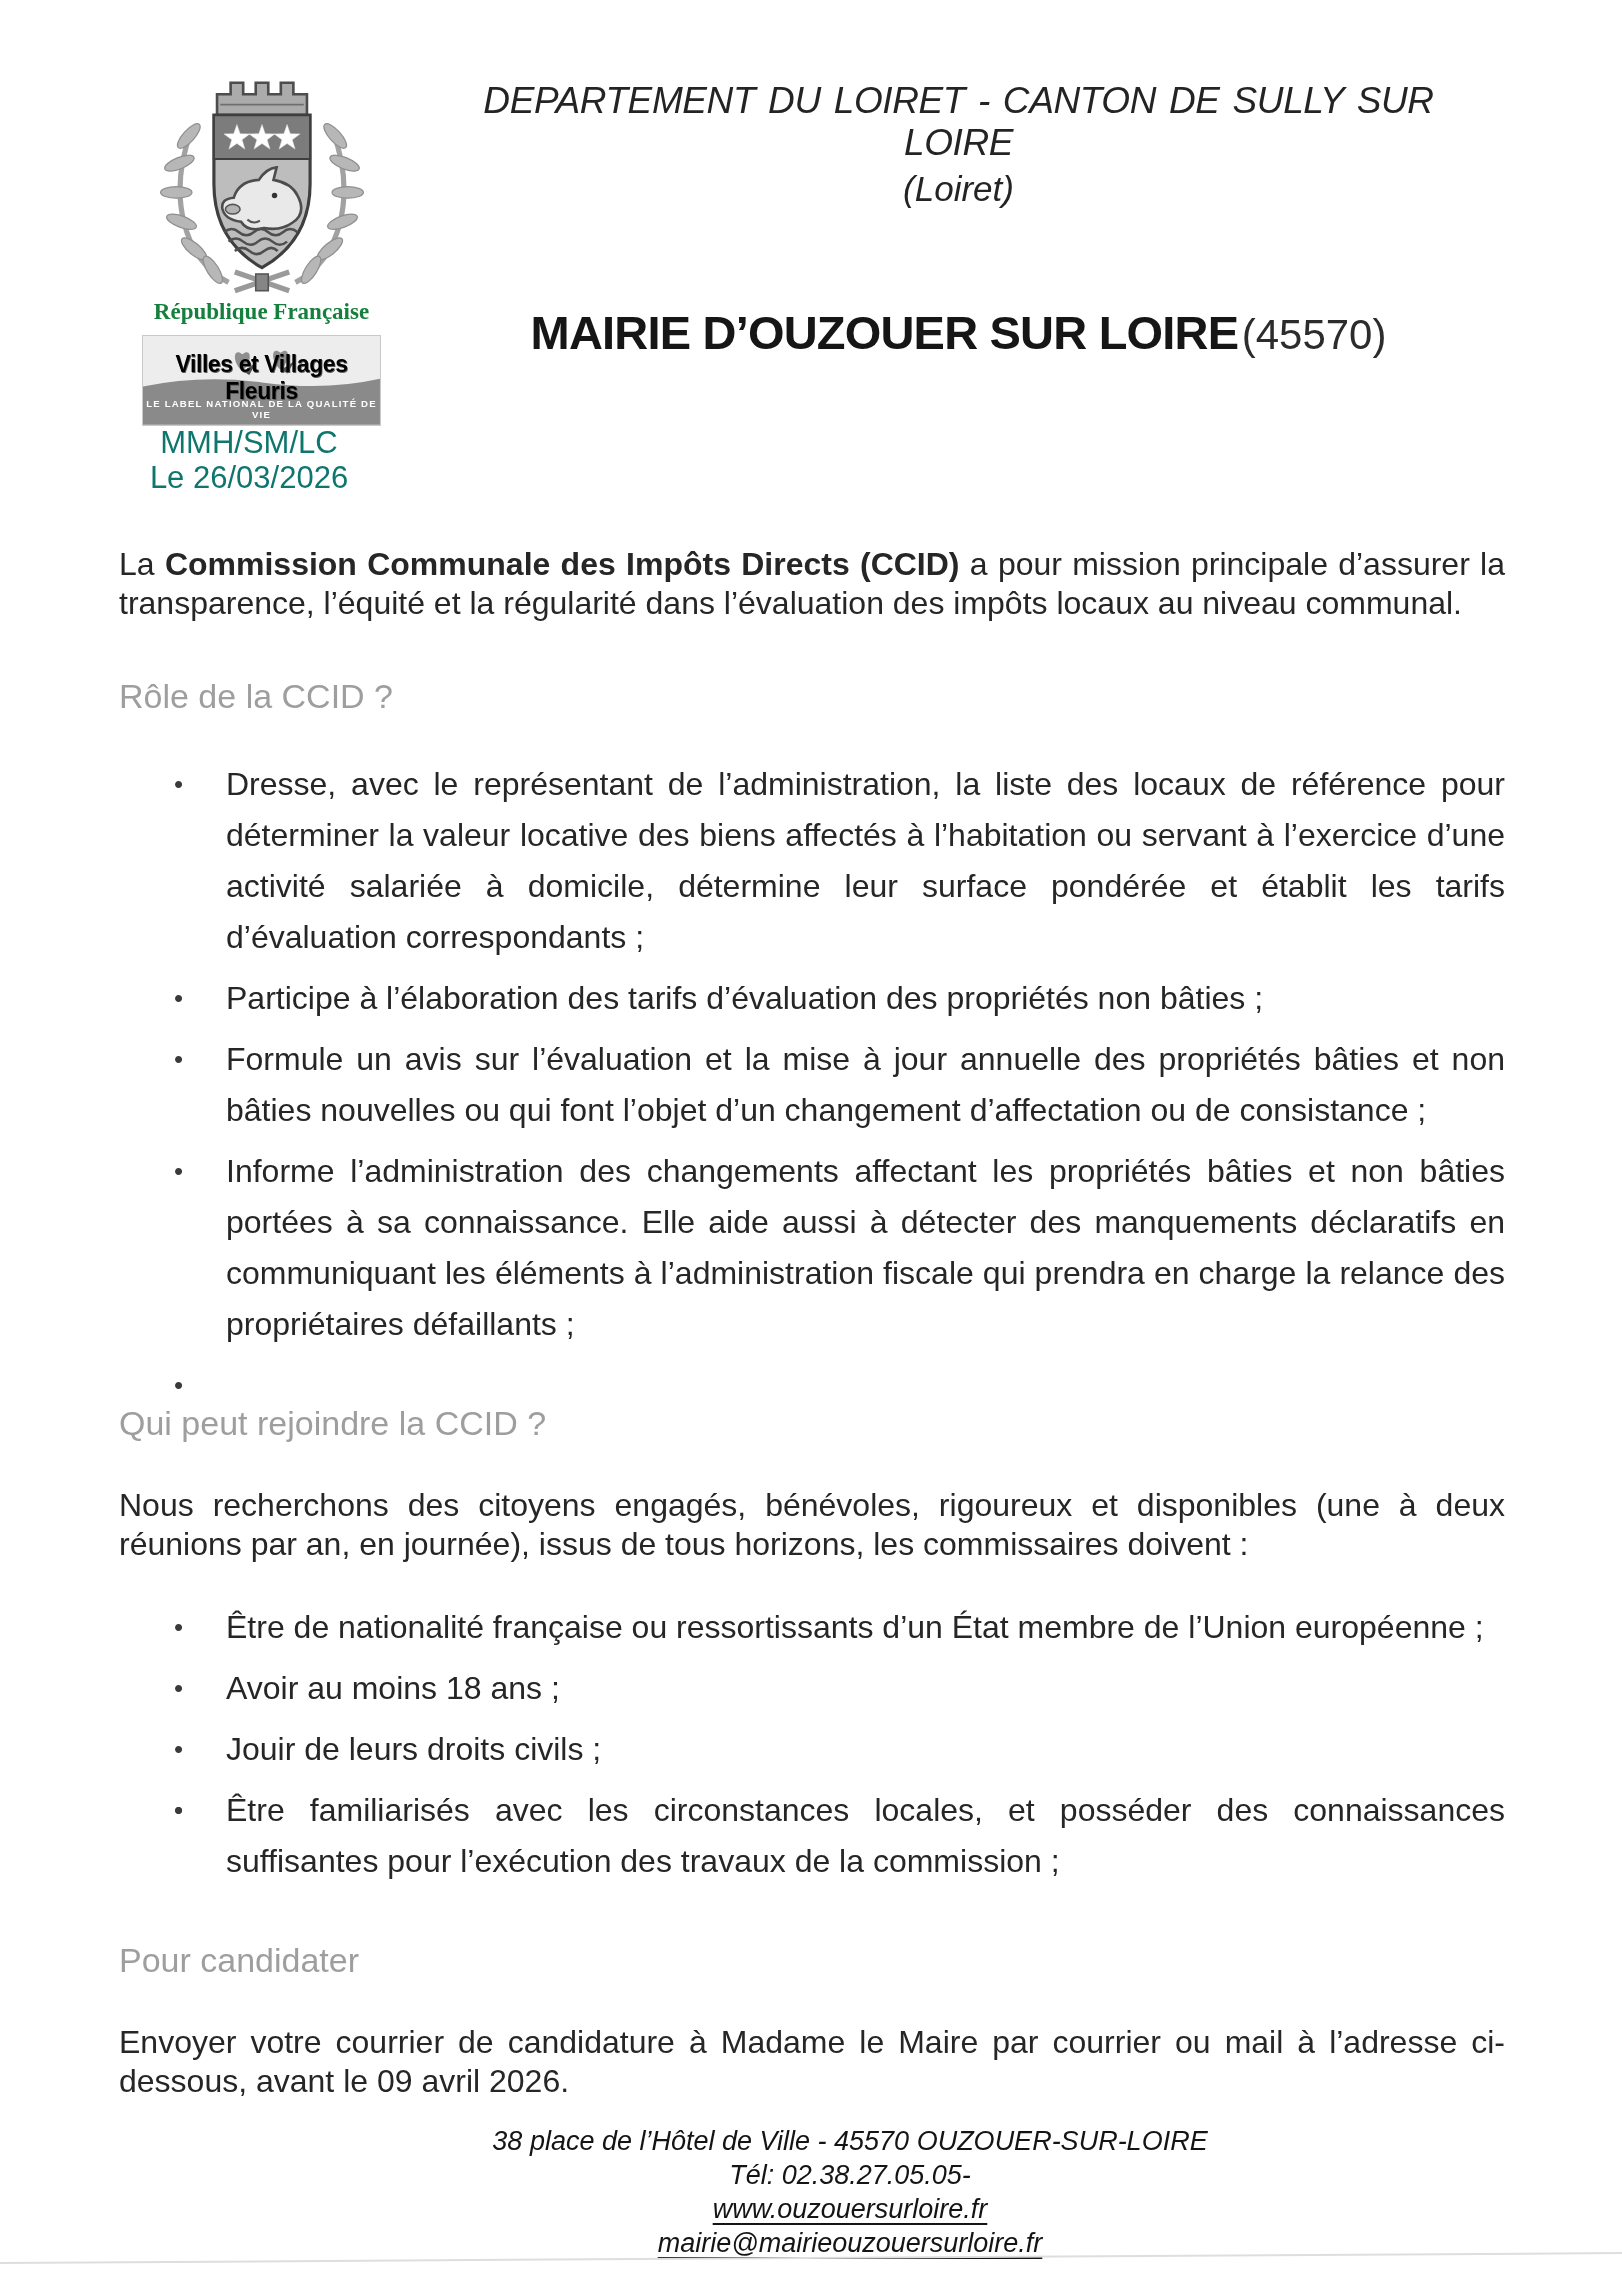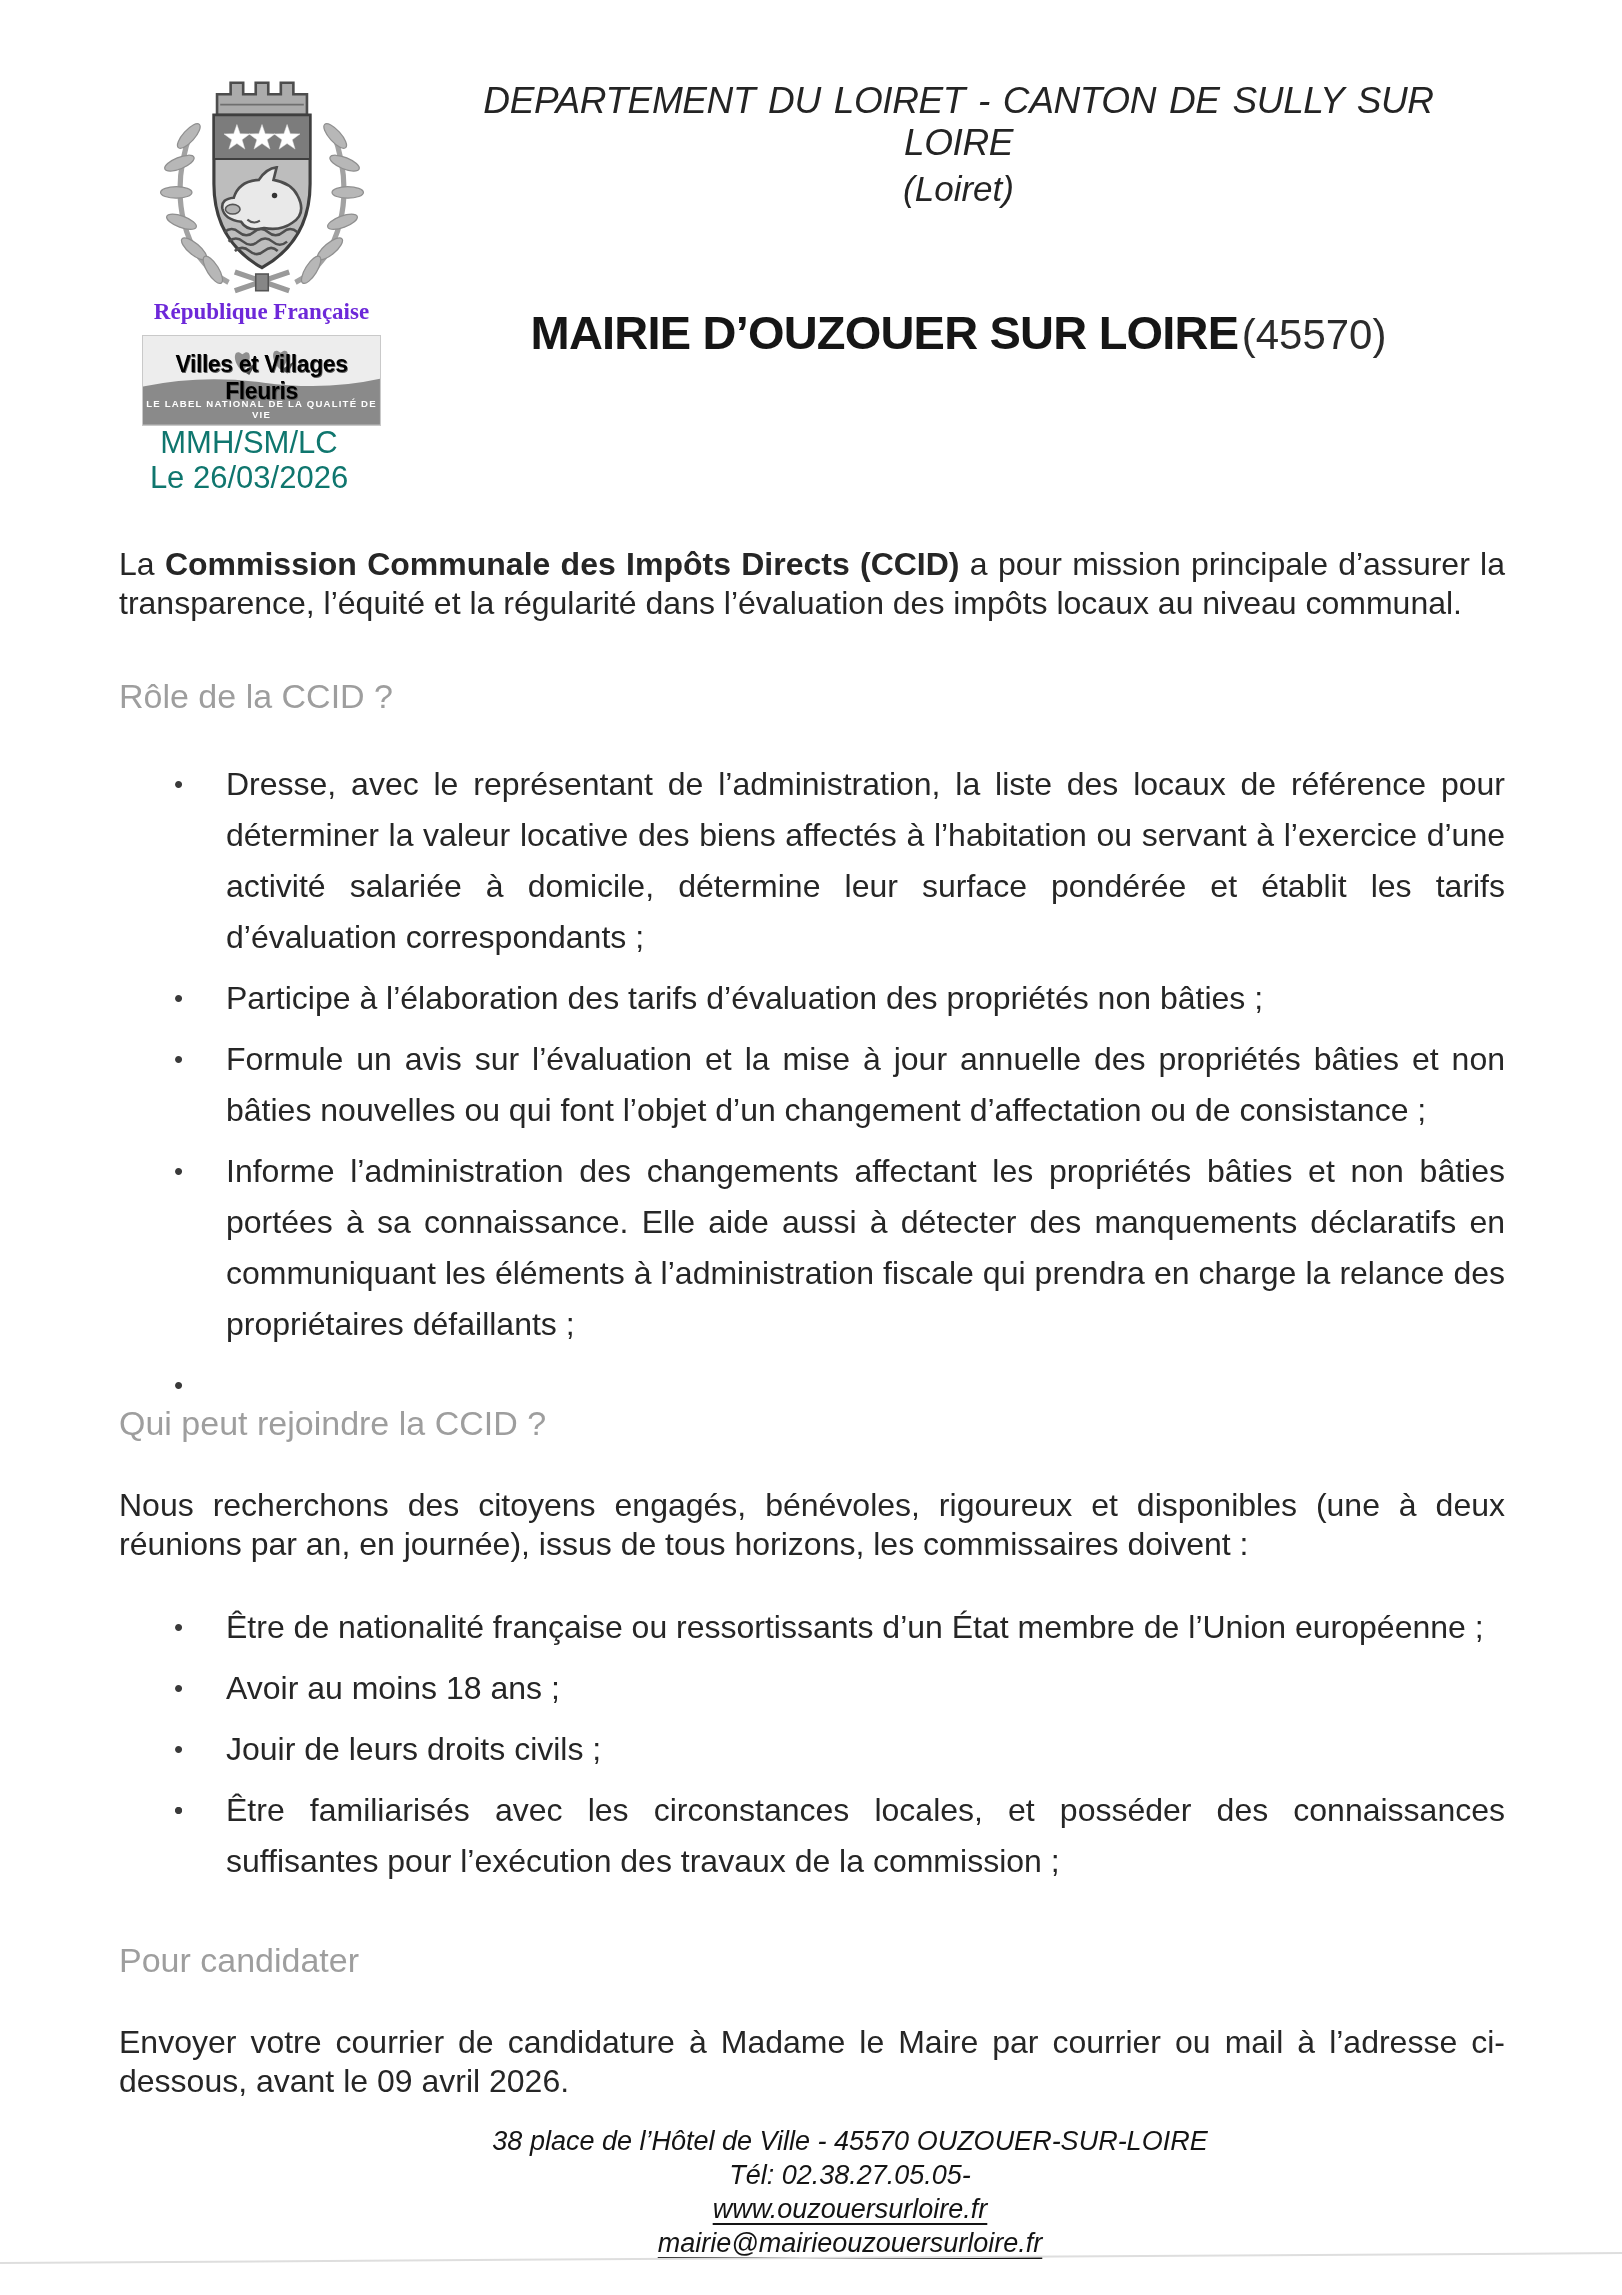--- a/index.html
+++ b/index.html
@@ -6,21 +6,21 @@
   body{
     width:1623px;height:2295px;background:#ffffff;position:relative;
     font-family:"Liberation Sans", sans-serif;color:#222;
     -webkit-font-smoothing:antialiased;
   }
   .page{position:absolute;inset:0;overflow:hidden;}
 
   
   .crest-block{position:absolute;left:139px;top:67px;width:245px;text-align:center;}
   .arms-svg{display:block;margin:0 auto;}
-  .republique{font-family:"Liberation Serif", serif;font-weight:bold;font-size:23px;color:#6d28d9;margin-top:1.5px;}
+  .republique{font-family:"Liberation Serif", serif;font-weight:bold;font-size:23px;color:#15803d;margin-top:1.5px;}
   .badge{position:relative;width:237px;height:89px;margin:10.7px auto 0 auto;border:0.8px solid #c9c9c9;}
   .badge svg{position:absolute;inset:0;}
   .badge-title{position:absolute;left:0;right:0;bottom:20.7px;color:#000000;font-weight:bold;font-size:23px;letter-spacing:-0.4px;text-shadow:0.8px 0.8px 0 #5c5c5c;}
   .badge-sub{position:absolute;left:0;right:0;bottom:5.4px;color:#fff;font-weight:bold;font-size:9.6px;letter-spacing:1.2px;}
 
   .ref-block{position:absolute;left:142px;top:425px;width:214px;text-align:center;font-size:31px;line-height:35px;color:#0f766e;}
 
   
   .head-text{position:absolute;left:463px;top:80px;width:991px;text-align:center;}
   .dept{font-style:italic;font-size:37px;letter-spacing:-0.4px;color:#242424;word-spacing:3.1px;}

